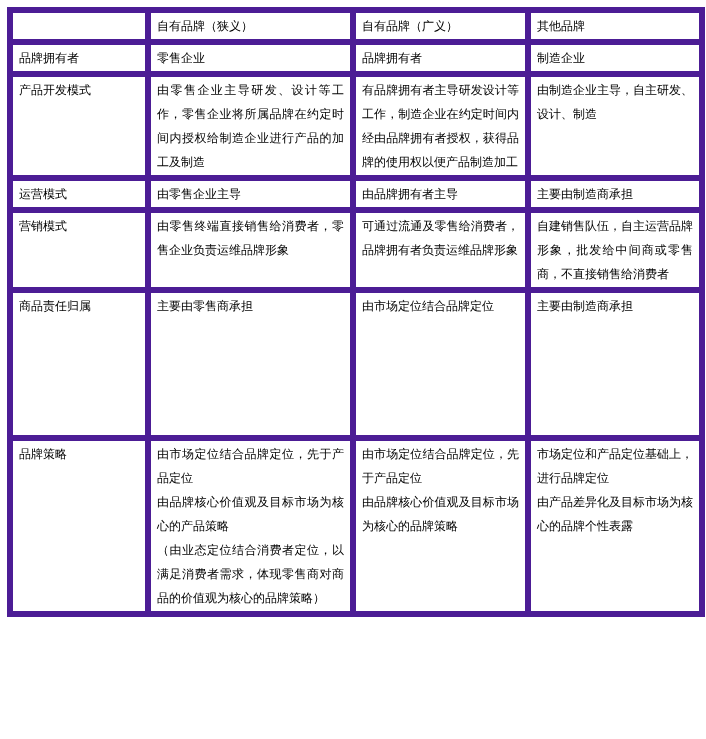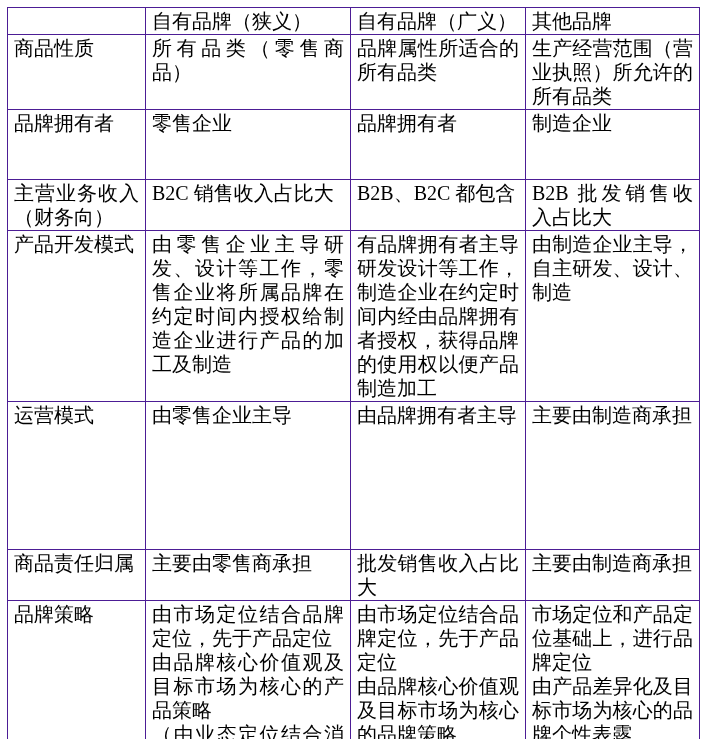--- a/index.html
+++ b/index.html
@@ -23,25 +23,25 @@
     width: 692px;
     border-collapse: collapse;
     table-layout: fixed;
     background: #ffffff;
   }
   table.cmp col.c1 { width: 138px; }
   table.cmp col.c2 { width: 205px; }
   table.cmp col.c3 { width: 175px; }
   table.cmp col.c4 { width: 174px; }
   table.cmp th, table.cmp td {
-    border: 1px solid #4c1d95;
+    border: 6px solid #4c1d95;
     padding: 1px 6px;
     vertical-align: top;
     font-family: "Liberation Serif", "DejaVu Serif", serif;
-    font-size: 20px;
+    font-size: 12px;
     line-height: 24px;
     color: #000000;
     font-weight: normal;
     text-align: justify;
     white-space: pre-line;
     word-break: break-word;
     overflow: hidden;
   }
   table.cmp thead tr { height: 24px; }
   table.cmp tbody tr:nth-child(1) { height: 28px; }
@@ -68,53 +68,47 @@
     <thead>
       <tr>
         <th></th>
         <th>自有品牌（狭义）</th>
         <th>自有品牌（广义）</th>
         <th>其他品牌</th>
       </tr>
     </thead>
     <tbody>
       <tr>
-        <td>商品性质</td>
-        <td>所有品类（零售商品）</td>
-        <td>品牌属性所适合的所有品类</td>
-        <td>生产经营范围（营业执照）所允许的所有品类</td>
-      </tr>
-      <tr>
         <td>品牌拥有者</td>
         <td>零售企业</td>
         <td>品牌拥有者</td>
         <td>制造企业</td>
-      </tr>
-      <tr>
-        <td>主营业务收入（财务向）</td>
-        <td>B2C 销售收入占比大</td>
-        <td>B2B、B2C 都包含</td>
-        <td>B2B 批发销售收入占比大</td>
       </tr>
       <tr>
         <td>产品开发模式</td>
         <td>由零售企业主导研发、设计等工作，零售企业将所属品牌在约定时间内授权给制造企业进行产品的加工及制造</td>
         <td>有品牌拥有者主导研发设计等工作，制造企业在约定时间内经由品牌拥有者授权，获得品牌的使用权以便产品制造加工</td>
         <td>由制造企业主导，自主研发、设计、制造</td>
       </tr>
       <tr>
         <td>运营模式</td>
         <td>由零售企业主导</td>
         <td>由品牌拥有者主导</td>
         <td>主要由制造商承担</td>
       </tr>
       <tr>
+        <td>营销模式</td>
+        <td>由零售终端直接销售给消费者，零售企业负责运维品牌形象</td>
+        <td>可通过流通及零售给消费者，品牌拥有者负责运维品牌形象</td>
+        <td>自建销售队伍，自主运营品牌形象，批发给中间商或零售商，不直接销售给消费者</td>
+      </tr>
+      <tr>
         <td>商品责任归属</td>
         <td>主要由零售商承担</td>
-        <td>批发销售收入占比大</td>
+        <td>由市场定位结合品牌定位</td>
         <td>主要由制造商承担</td>
       </tr>
       <tr>
         <td>品牌策略</td>
         <td>由市场定位结合品牌定位，先于产品定位
 由品牌核心价值观及目标市场为核心的产品策略
 （由业态定位结合消费者定位，以满足消费者需求，体现零售商对商品的价值观为核心的品牌策略）</td>
         <td>由市场定位结合品牌定位，先于产品定位
 由品牌核心价值观及目标市场为核心的品牌策略</td>
         <td>市场定位和产品定位基础上，进行品牌定位

